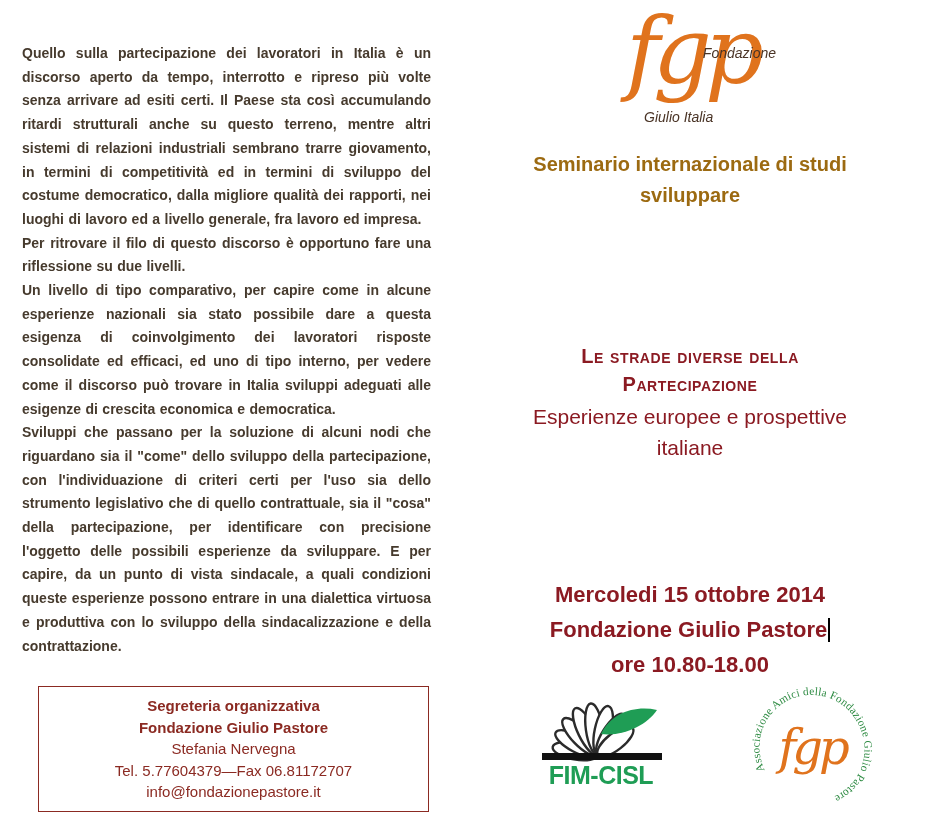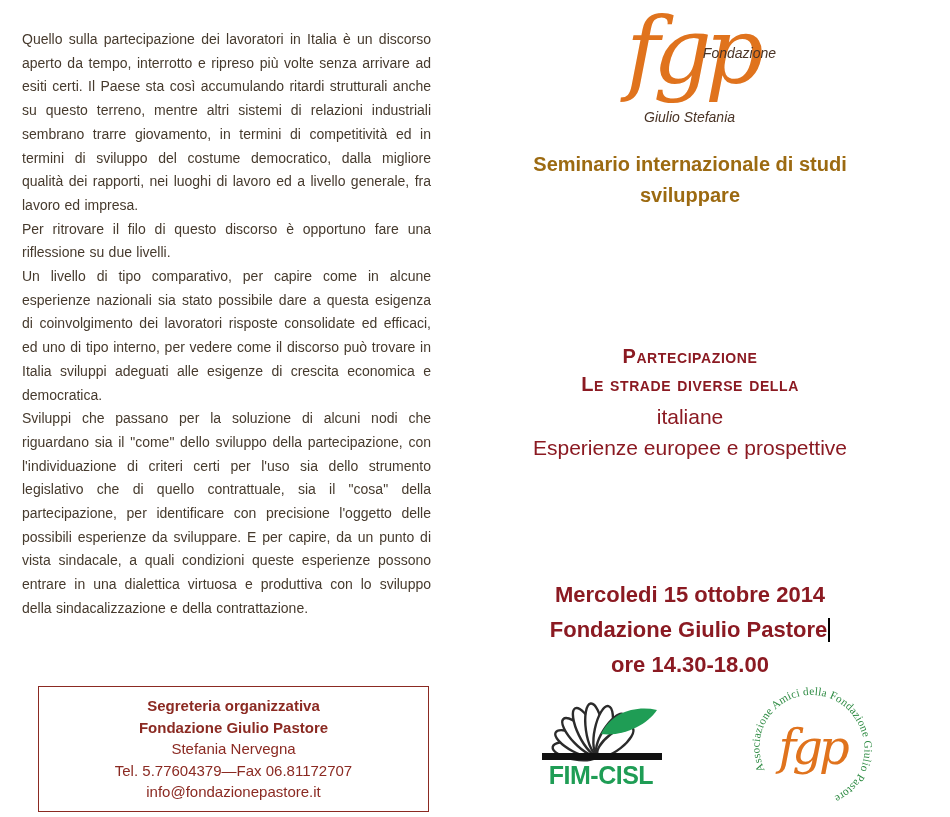--- a/index.html
+++ b/index.html
@@ -2,21 +2,21 @@
 <html><head>
 <meta charset="utf-8">
 <style>
   html,body { margin:0; padding:0; }
   body {
     width:950px; height:817px; background:#ffffff; position:relative;
     font-family:"Liberation Sans", sans-serif; overflow:hidden;
   }
 
   
-  .left-col { position:absolute; left:22px; top:28px; width:409px; }
+  .left-col { position:absolute; left:22px; top:42px; width:409px;font-weight:bold; }
   .body-text p {
     margin:0; text-align:justify; font-size:14px; line-height:23.7px;
     color:#463A2D; word-spacing:0.5px;
   }
   .info-box {
     position:absolute; left:38px; top:686px; width:391px; box-sizing:border-box;
     border:1px solid #8B2A22; text-align:center; padding:8px 14px;
     color:#8B2A22; font-size:15px; line-height:21.5px;
   }
   .info-box .b { font-weight:bold; }
@@ -82,42 +82,42 @@
   <div>Stefania Nervegna</div>
   <div>Tel. 5.77604379—Fax 06.81172707</div>
   <div>info@fondazionepastore.it</div>
 </div>
 
 <div class="right-col">
 
   <div class="fgp-logo">
     <div class="fgp-big">fgp</div>
     <div class="fgp-small fgp-fondazione">Fondazione</div>
-    <div class="fgp-small fgp-giulio">Giulio Stefania</div>
+    <div class="fgp-small fgp-giulio">Giulio Italia</div>
   </div>
 
   <div class="seminario">
     <div>Seminario internazionale di studi</div>
     <div>sviluppare</div>
   </div>
 
   <div class="title">
+    <div>Le strade diverse della</div>
     <div>Partecipazione</div>
-    <div>Le strade diverse della</div>
   </div>
 
   <div class="subtitle">
+    <div>Esperienze europee e prospettive</div>
     <div>italiane</div>
-    <div>Esperienze europee e prospettive</div>
   </div>
 
   <div class="dates">
     <div>Mercoledi 15 ottobre 2014</div>
     <div><span>Fondazione Giulio Pastore</span><span class="cursor"></span></div>
-    <div>ore 14.30-18.00</div>
+    <div>ore 10.80-18.00</div>
   </div>
 
   <svg class="fim-logo" width="124" height="96" viewBox="0 0 124 96">
     <g stroke="#2b2b2b" stroke-width="2.4" fill="#ffffff">
       <g transform="rotate(-80,57,58)">
           <ellipse cx="57" cy="35" rx="8.5" ry="23"></ellipse>
         </g>
       <g transform="rotate(-62,57,58)">
           <ellipse cx="57" cy="34" rx="8.5" ry="24"></ellipse>
         </g>

